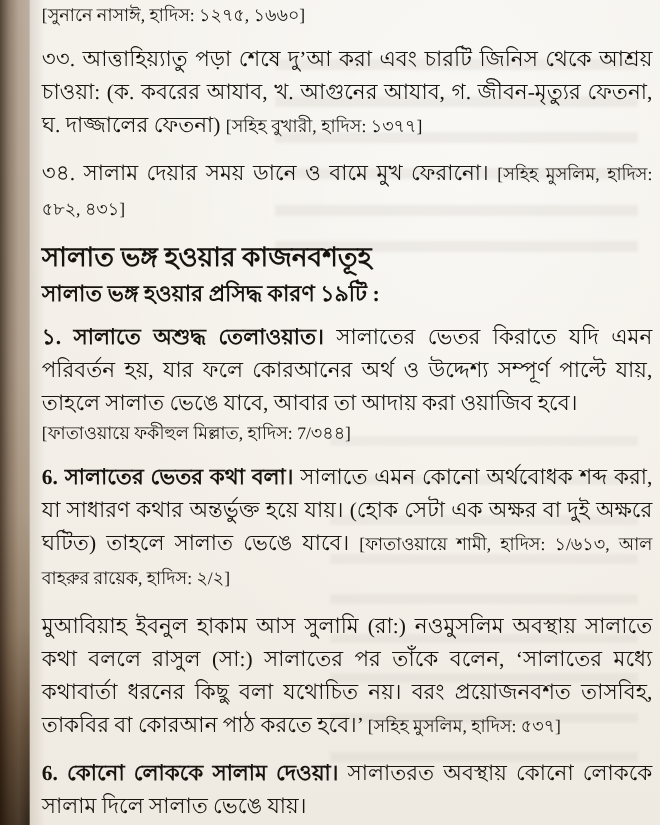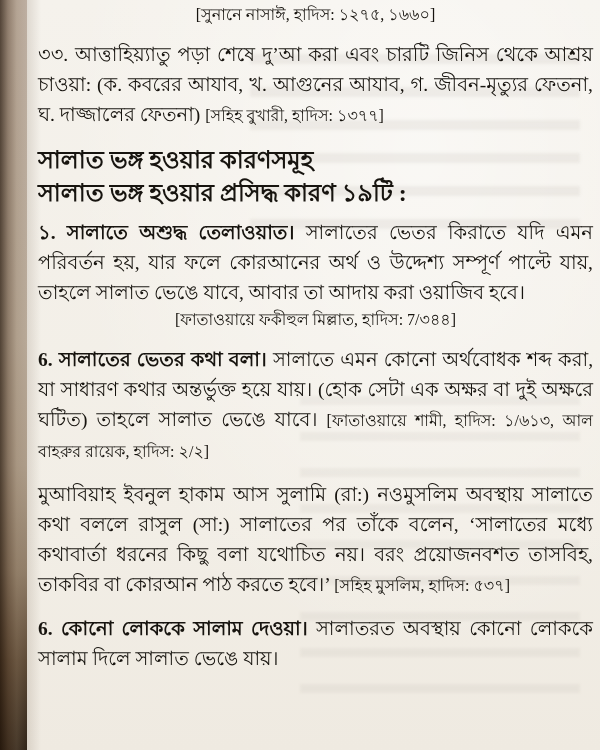--- a/index.html
+++ b/index.html
@@ -69,31 +69,31 @@
     position: absolute;
     left: 38px;
     right: 7px;
     top: 3px;
     font-size: 19.5px;
     line-height: 30px;
     text-align: justify;
   }
   .block { margin: 0 0 13px 0; }
   .cit { font-size: 16px; }
-  .cit-own-line { display: block; line-height: 24px; text-align: center; }
+  .cit-own-line { display: block; line-height: 24px; text-align: left; }
   .lead { font-weight: bold; margin-top: 26px; }
   h1.section-heading {
     font-size: 24px;
     line-height: 32px;
     font-weight: bold;
     margin: 12px 0 3px 0;
     text-align: left;
   }
   h2.section-subheading {
-    font-size: 24px;
+    font-size: 20px;
     line-height: 28px;
     font-weight: bold;
     margin: 0 0 11px 0;
     text-align: left;
   }
 </style>
 </head>
 <body>
 
 <div class="paper"></div>
@@ -106,22 +106,26 @@
 
   <p class="block">
     <span class="cit cit-own-line">[সুনানে নাসাঈ, হাদিস: ১২৭৫, ১৬৬০]</span>
   </p>
 
   <p class="block">
     <span>৩৩. আত্তাহিয়্যাতু পড়া শেষে দু’আ করা এবং চারটি জিনিস থেকে আশ্রয় চাওয়া: (ক. কবরের আযাব, খ. আগুনের আযাব, গ. জীবন-মৃত্যুর ফেতনা, ঘ. দাজ্জালের ফেতনা)</span>
     <span class="cit">[সহিহ বুখারী, হাদিস: ১৩৭৭]</span>
   </p>
 
+  <p class="block">
+    <span>৩৪. সালাম দেয়ার সময় ডানে ও বামে মুখ ফেরানো।</span>
+    <span class="cit">[সহিহ মুসলিম, হাদিস: ৫৮২, ৪৩১]</span>
+  </p>
 
-  <h1 class="section-heading">সালাত ভঙ্গ হওয়ার কারণসমূহ</h1>
+  <h1 class="section-heading">সালাত ভঙ্গ হওয়ার কাজনবশতূহ</h1>
   <h2 class="section-subheading">সালাত ভঙ্গ হওয়ার প্রসিদ্ধ কারণ ১৯টি :</h2>
 
   <p class="block">
     <span class="lead">১. সালাতে অশুদ্ধ তেলাওয়াত।</span>
     <span>সালাতের ভেতর কিরাতে যদি এমন পরিবর্তন হয়, যার ফলে কোরআনের অর্থ ও উদ্দেশ্য সম্পূর্ণ পাল্টে যায়, তাহলে সালাত ভেঙে যাবে, আবার তা আদায় করা ওয়াজিব হবে।</span>
     <span class="cit cit-own-line">[ফাতাওয়ায়ে ফকীহুল মিল্লাত, হাদিস: 7/৩৪৪]</span>
   </p>
 
   <p class="block">
     <span class="lead">6. সালাতের ভেতর কথা বলা।</span>

